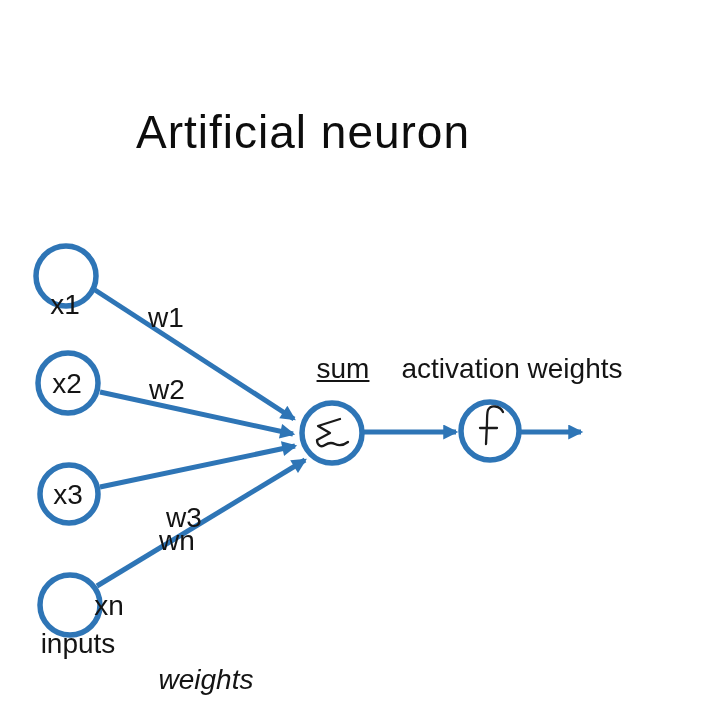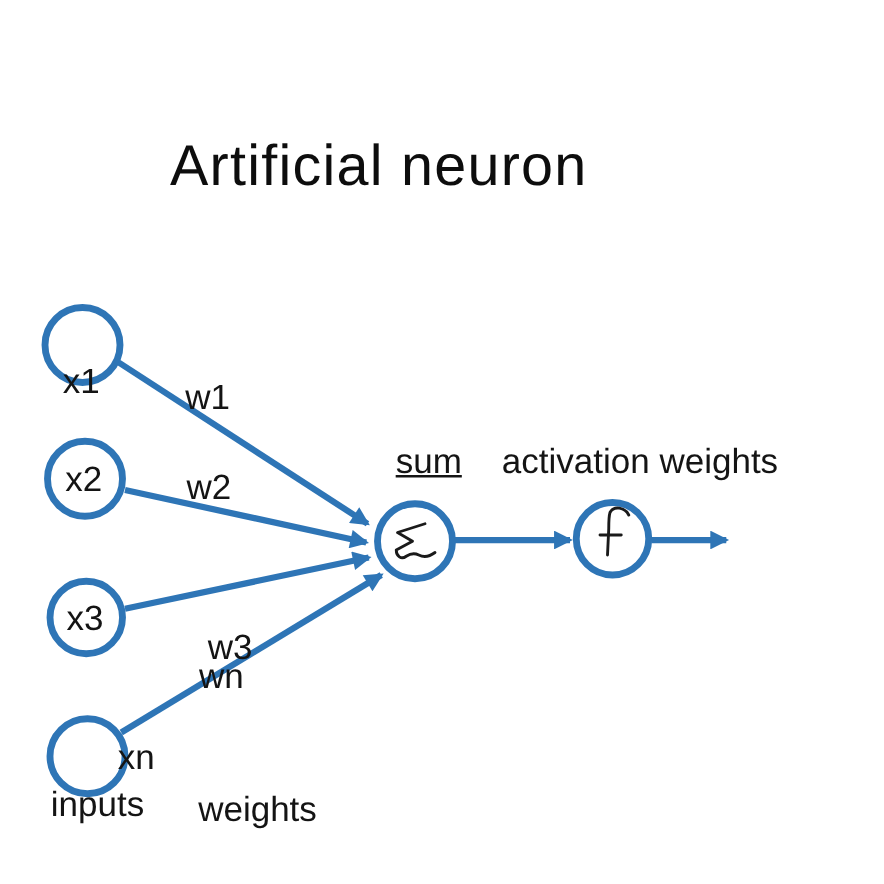--- a/index.html
+++ b/index.html
@@ -86,15 +86,15 @@
   <div class="lbl" style="left:166px;top:301px;margin-top:17px;">w1</div>
   <div class="lbl" style="left:167px;top:390px;text-align:right;">w2</div>
   <div class="lbl" style="left:184px;top:474px;margin-top:44px;">w3</div>
   <div class="lbl" style="left:177px;top:541px;">wn</div>
 
   <div class="lbl" style="left:343px;top:369px;text-decoration:underline;">sum</div>
   <div class="lbl" style="left:512px;top:369px;">activation weights</div>
 
 
   <div class="lbl" style="left:78px;top:644px;">inputs</div>
-  <div class="lbl" style="left:206px;top:648px;">weights</div>
+  <div class="lbl" style="left:206px;top:680px;font-style:italic;">weights</div>
 
 </div>
 
 </body></html>

